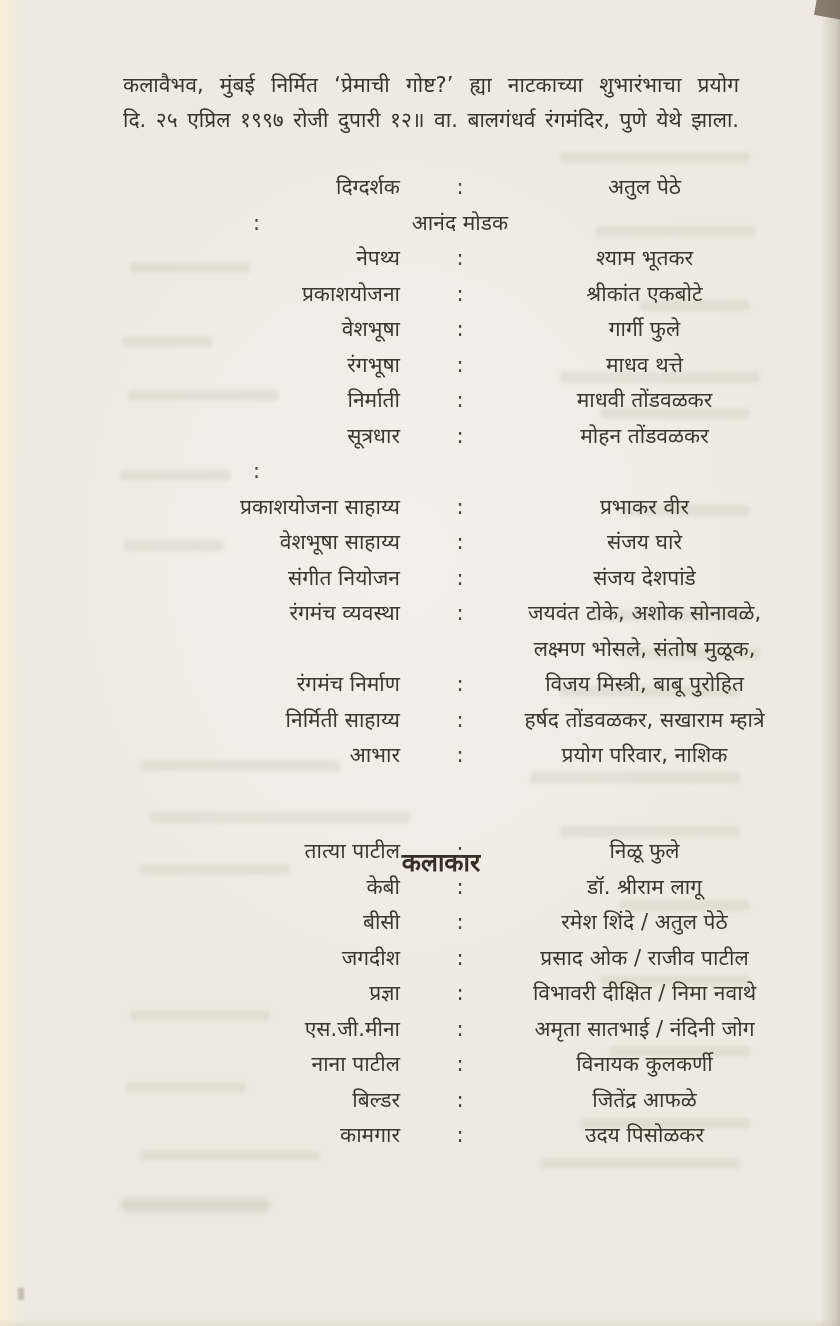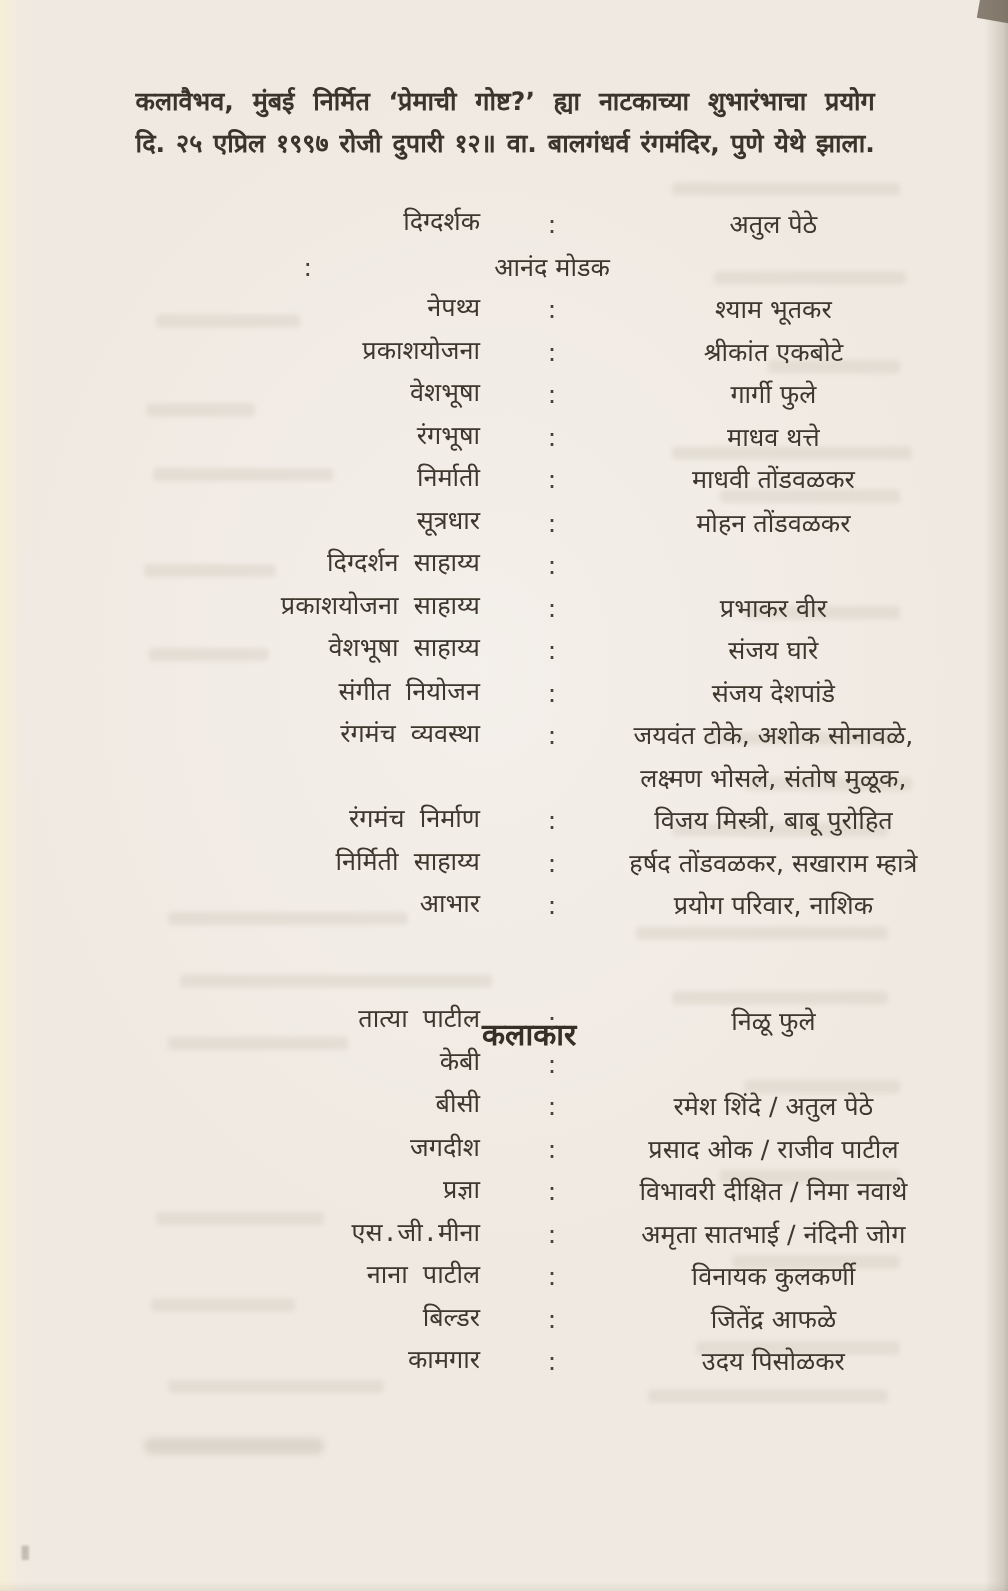--- a/index.html
+++ b/index.html
@@ -22,30 +22,30 @@
   }
   .top-right-corner {
     position:absolute; top:-8px; right:-10px; width:34px; height:26px;
     background:#6d6254; transform:rotate(10deg); opacity:0.8;
   }
   .bottom-edge {
     position:absolute; left:0; bottom:0; width:100%; height:8px;
     background:linear-gradient(0deg, rgba(140,126,104,0.12), rgba(0,0,0,0));
   }
   .intro {
-    position:absolute; top:68px; left:113px; width:616px;
-    font-size:21px; line-height:35px; color:#3a342b;font-weight:bold;
+    position:absolute; top:68px; left:123px; width:616px;
+    font-size:21px; line-height:35px; color:#3a342b;
   }
   .intro-line { text-align:justify; text-align-last:justify; }
   .table { position:absolute; left:113px; width:656px; }
   .credits { top:170px; }
   .cast { top:834px; }
   .trow { display:grid; grid-template-columns:287px 120px 1fr; align-items:start; }
   .trow > div { line-height:35.5px; font-size:21px; white-space:nowrap; }
-  .cell-label { text-align:right;font-family:Liberation Mono, monospace; }
+  .cell-label { text-align:right; }
   .cell-colon { text-align:center; color:#464036; }
   .cell-value { text-align:center; }
   .cast-heading {
     position:absolute; top:845px; left:113px; width:656px;
     text-align:center; font-size:25px; font-weight:bold; line-height:35px; color:#372f25;
   }
   
   .bleed { position:absolute; inset:0; pointer-events:none; }
   .bleed span {
     position:absolute; display:block; background:#cfc9bc;
@@ -150,21 +150,20 @@
         </div>
       </div>
       <div class="trow">
         <div class="cell-label">सूत्रधार</div>
         <div class="cell-colon">:</div>
         <div class="cell-value">
           <div>मोहन तोंडवळकर</div>
         </div>
       </div>
       <div class="trow">
-        <div class="cell-label">दिग्दर्शन साहाय्य</div>
         <div class="cell-colon">:</div>
       </div>
       <div class="trow">
         <div class="cell-label">प्रकाशयोजना साहाय्य</div>
         <div class="cell-colon">:</div>
         <div class="cell-value">
           <div>प्रभाकर वीर</div>
         </div>
       </div>
       <div class="trow">
@@ -218,20 +217,23 @@
       <div class="trow">
         <div class="cell-label">तात्या पाटील</div>
         <div class="cell-colon">:</div>
         <div class="cell-value">
           <div>निळू फुले</div>
         </div>
       </div>
       <div class="trow">
         <div class="cell-label">केबी</div>
         <div class="cell-colon">:</div>
+        <div class="cell-value">
+          <div>डॉ. श्रीराम लागू</div>
+        </div>
       </div>
       <div class="trow">
         <div class="cell-label">बीसी</div>
         <div class="cell-colon">:</div>
         <div class="cell-value">
           <div>रमेश शिंदे / अतुल पेठे</div>
         </div>
       </div>
       <div class="trow">
         <div class="cell-label">जगदीश</div>

